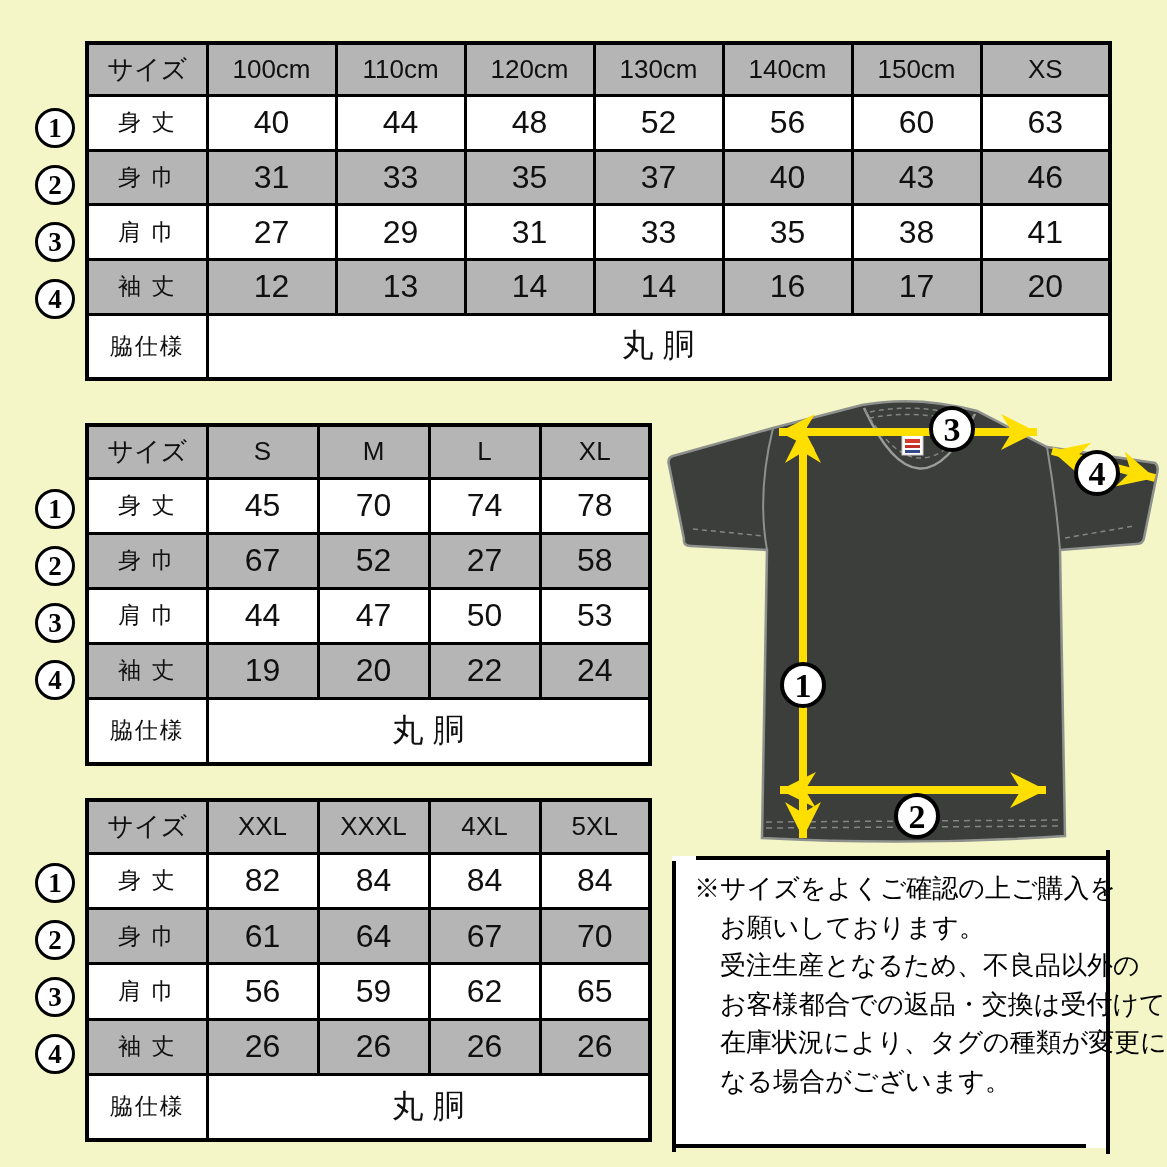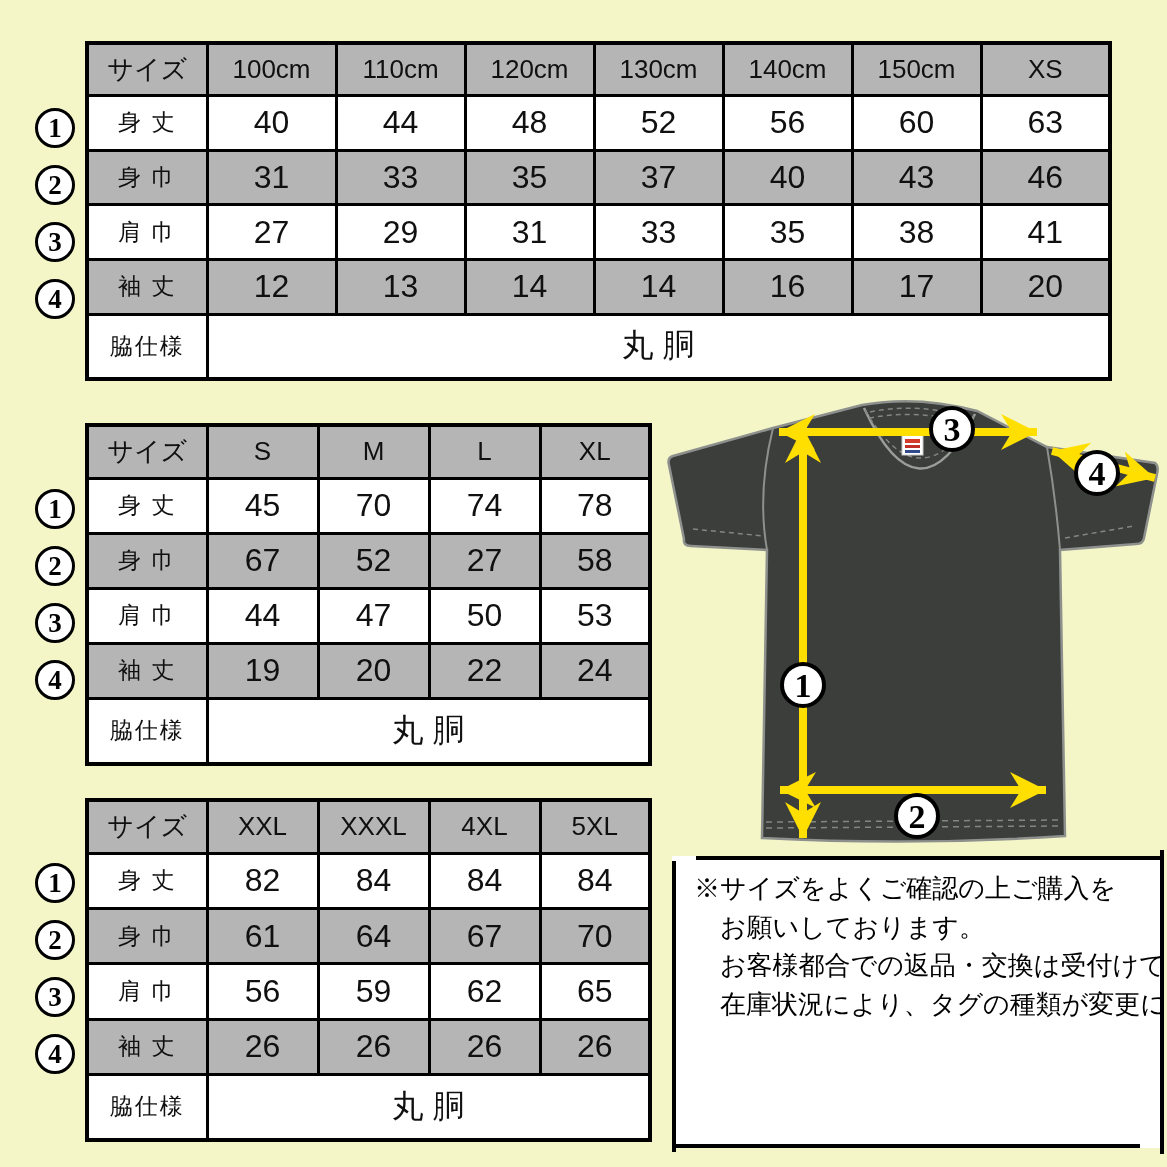--- a/index.html
+++ b/index.html
@@ -17,21 +17,21 @@
   tr.white td{background:#ffffff;}
   td.hdr{font-size:26px;}
   td.lbl{font-size:23px;letter-spacing:2px;}
   td.num{font-size:32px;}
   
   .marker{position:absolute;left:35px;width:40px;height:40px;background:#fff;
           border:3px solid #000;border-radius:50%;box-sizing:border-box;
           display:flex;align-items:center;justify-content:center;
           font:bold 27px "Liberation Serif",serif;line-height:1;}
   
-  .notice{position:absolute;left:672px;top:856px;width:492px;height:292px;background:#fff;}
+  .notice{position:absolute;left:672px;top:856px;width:438px;height:292px;background:#fff;}
   .nb{position:absolute;background:#000;}
   .nb-top{left:24px;right:0;top:0;height:4px;}
   .nb-right{right:0;top:-6px;bottom:-6px;width:4px;}
   .nb-bottom{left:0;right:24px;bottom:0;height:4px;}
   .nb-left{left:0;top:5px;bottom:-4px;width:4px;}
   .notice-txt{position:absolute;left:22px;top:13px;font-size:26px;line-height:38.5px;
               white-space:nowrap;}
   .ln{display:block;}
   .ln.ind{padding-left:26px;}
   
@@ -318,18 +318,20 @@
   </svg>
 
   <div class="notice">
     <div class="nb nb-top"></div>
     <div class="nb nb-right"></div>
     <div class="nb nb-bottom"></div>
     <div class="nb nb-left"></div>
     <div class="notice-txt">
       <span class="ln">※サイズをよくご確認の上ご購入を</span>
       <span class="ln ind">お願いしております。</span>
+      <span class="ln ind">受注生産となるため、不良品以外の</span>
       <span class="ln ind">お客様都合での返品・交換は受付けて</span>
       <span class="ln ind">在庫状況により、タグの種類が変更に</span>
+      <span class="ln ind">なる場合がございます。</span>
     </div>
   </div>
 
 </div>
 
 </body></html>

